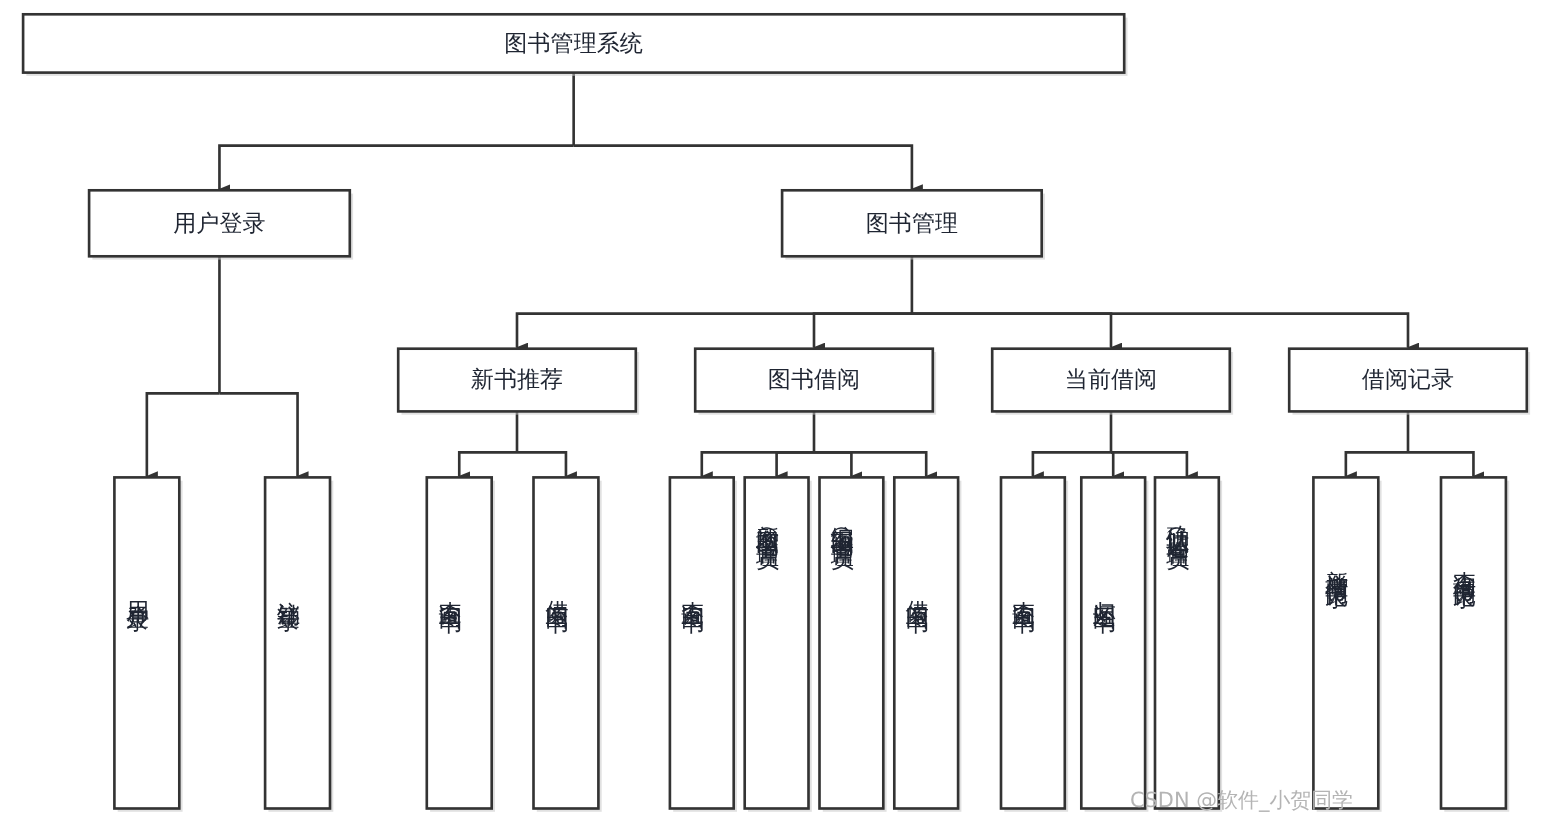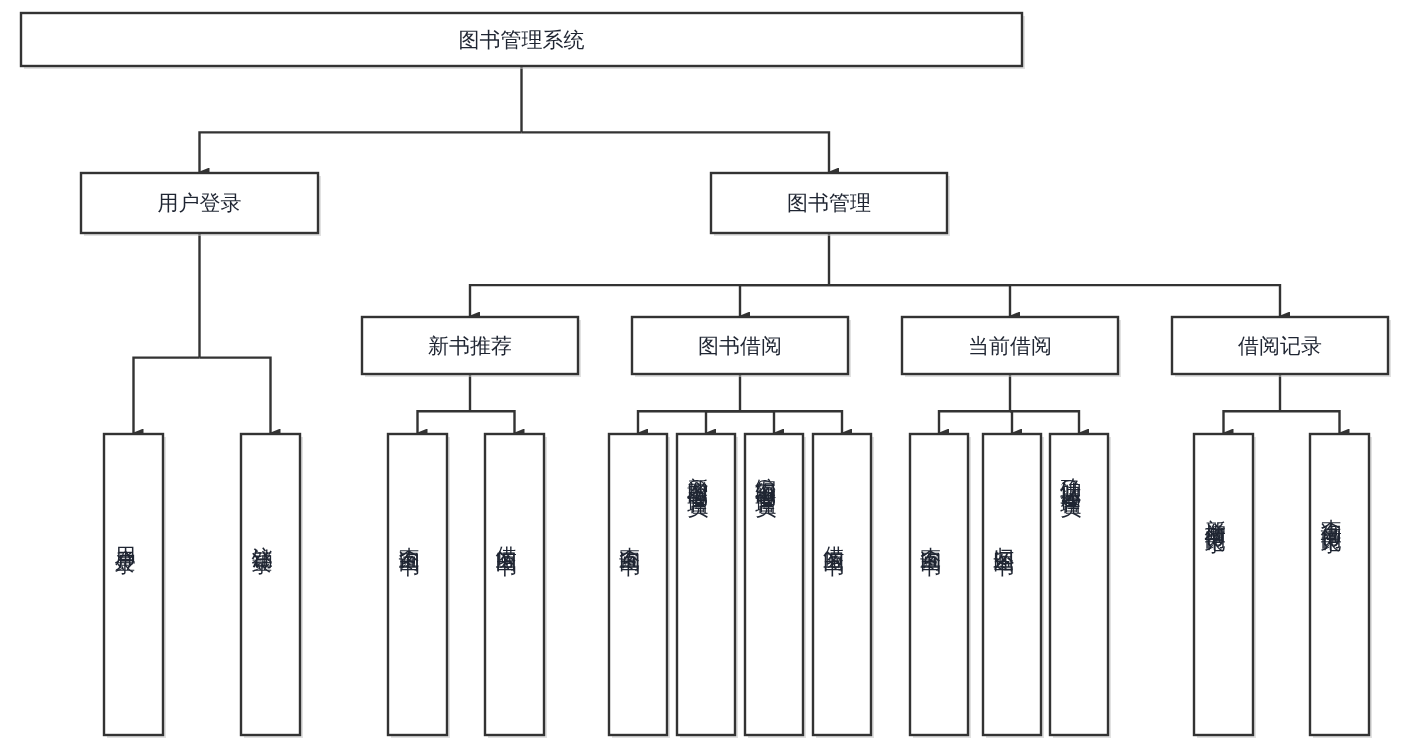--- a/index.html
+++ b/index.html
@@ -215,13 +215,14 @@
           <rect class="node-rect" x="1194" y="434" width="59" height="301"></rect>
           <text class="node-label-v" x="1223.5" y="511" dominant-baseline="hanging" text-anchor="middle">新增借阅记录</text>
         </g>
         <g>
           <rect class="node-rect-shadow" x="1313" y="437" width="59" height="301"></rect>
           <rect class="node-rect" x="1310" y="434" width="59" height="301"></rect>
           <text class="node-label-v" x="1339.5" y="511" dominant-baseline="hanging" text-anchor="middle">查询借阅记录</text>
         </g>
       </g>
   </svg>
+  <div class="watermark">CSDN @软件_小贺同学</div>
 </div>
 
 </body></html>

